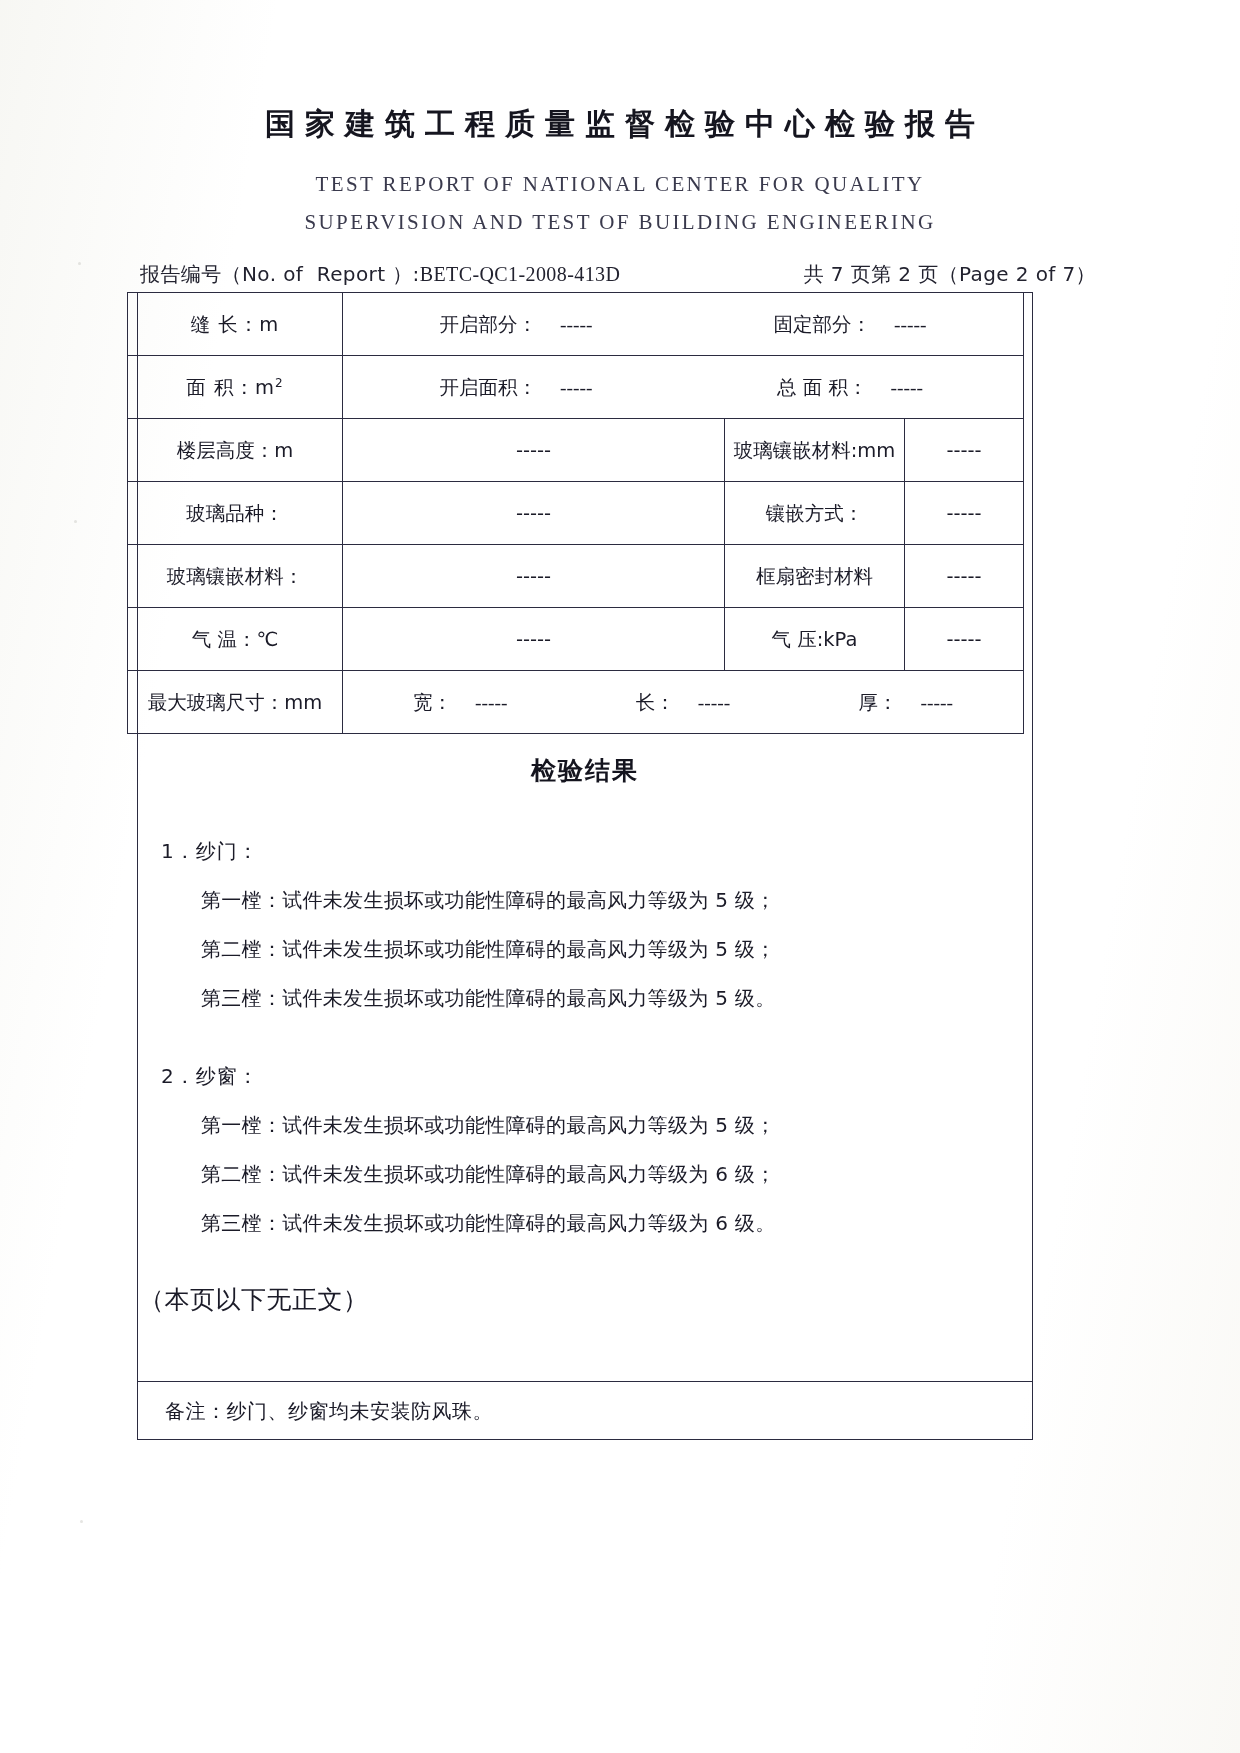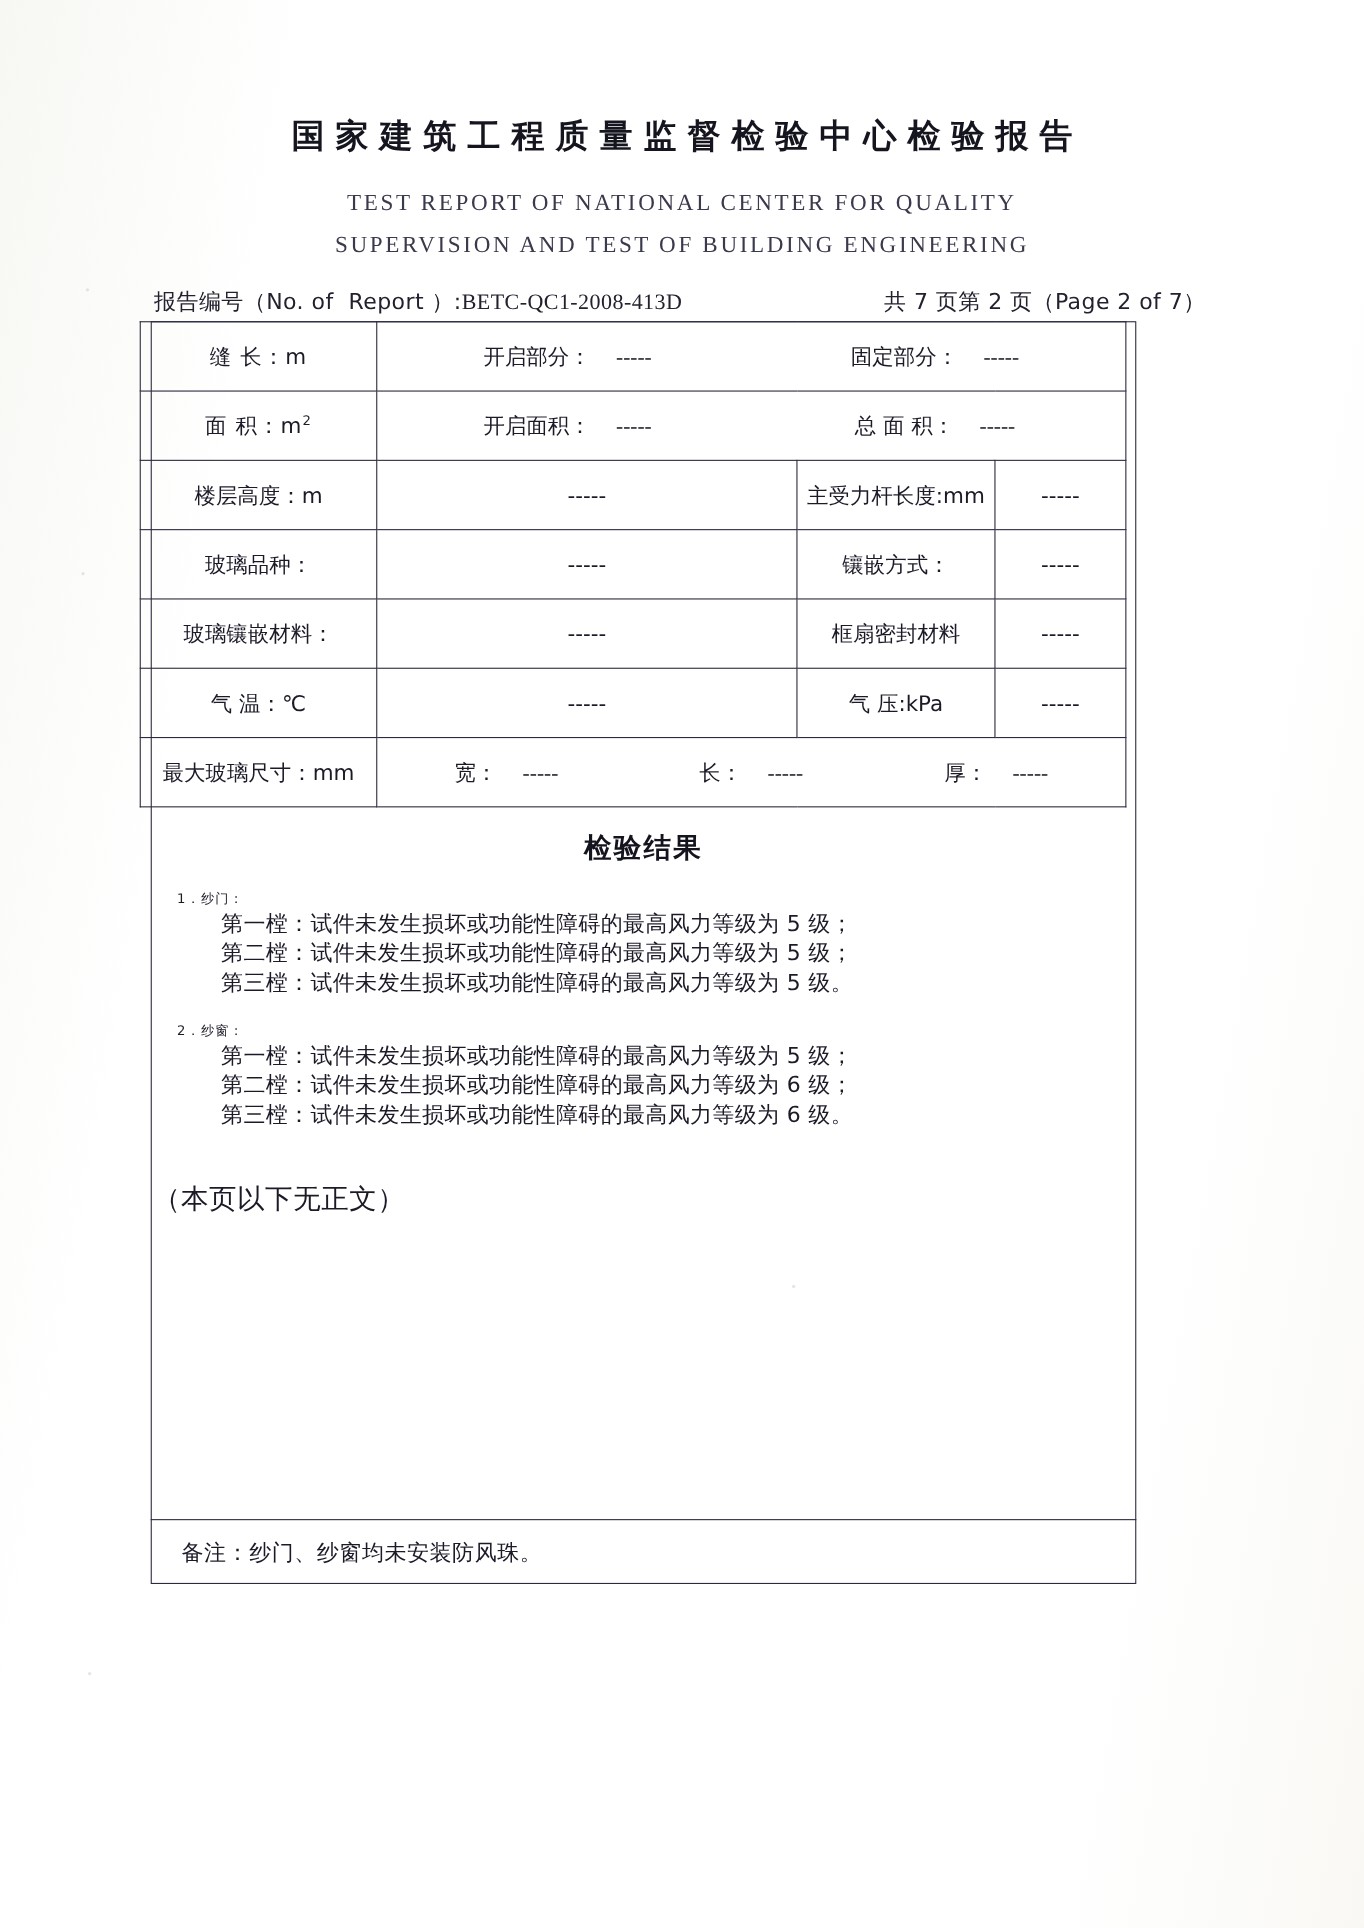--- a/index.html
+++ b/index.html
@@ -133,27 +133,28 @@
   }
   .results-title {
     text-align: center;
     font-size: 25px;
     font-weight: 700;
     margin-top: 38px;
     letter-spacing: 2px;
     color: #14141e;
   }
   .group-head {
-    font-size: 12px;
-    margin-top: 22px;
+    font-size: 20px;
+    margin-top: 51px;
     margin-left: 22px;
     letter-spacing: 1px;
   }
   .item-line {
     font-size: 20px;
+    margin-top: 22px;
     margin-left: 62px;
     letter-spacing: .3px;
     white-space: nowrap;
   }
   .note-line {
     font-size: 25px;
     margin-top: 46px;
     letter-spacing: .5px;
   }
 
@@ -238,21 +239,21 @@
               <span>总 面 积：</span>
                 <span class="dash">-----</span>
             </div>
           </div>
         </td>
       </tr>
 
       <tr class="h-row">
         <td class="c-mid">楼层高度：m</td>
         <td class="c-mid dash">-----</td>
-        <td class="c-mid">主受力杆长度:mm</td>
+        <td class="c-mid">玻璃镶嵌材料:mm</td>
         <td class="c-mid dash">-----</td>
       </tr>
 
       <tr class="h-row">
         <td class="c-mid">玻璃品种：</td>
         <td class="c-mid dash">-----</td>
         <td class="c-mid">镶嵌方式：</td>
         <td class="c-mid dash">-----</td>
       </tr>
 

